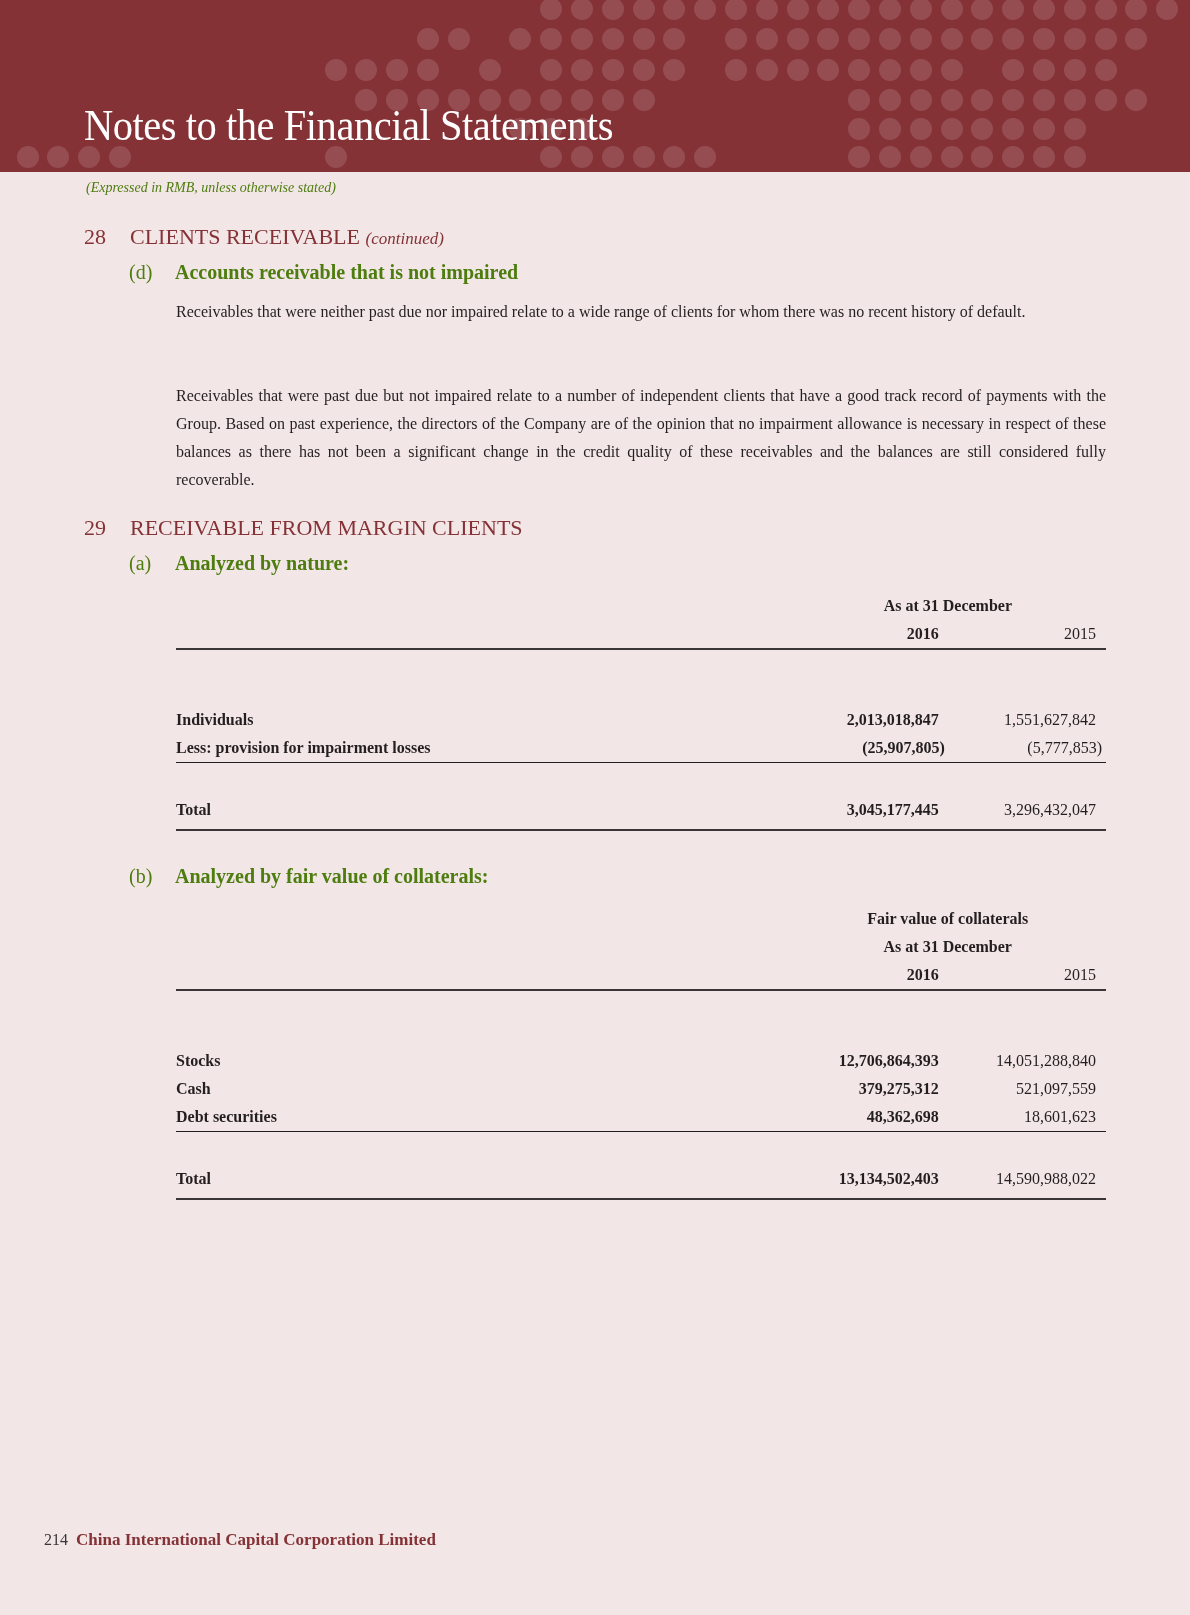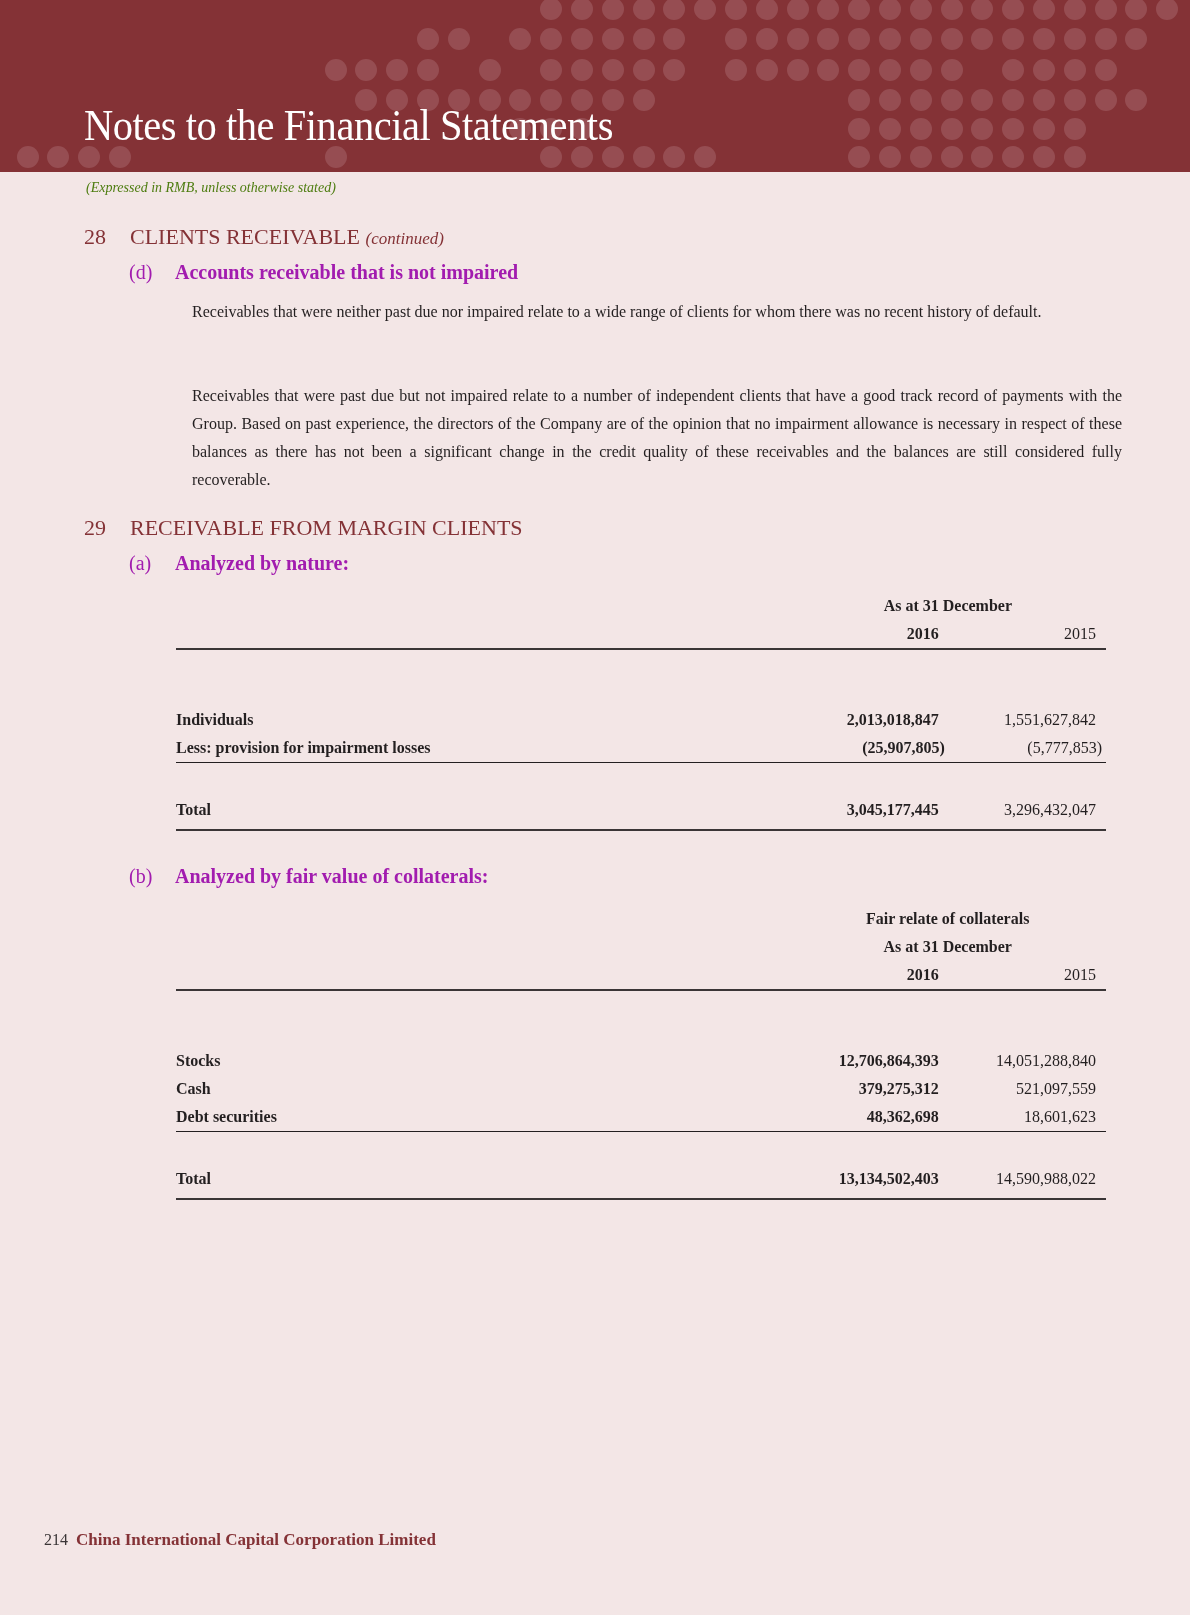--- a/index.html
+++ b/index.html
@@ -34,25 +34,25 @@
     font-style: italic; font-size: 14px; color: #4d7c0f;
   }
   .sec-head {
     position: absolute; left: 84px; color: #843236;
     font-size: 22px; font-weight: normal; margin: 0;
     text-transform: none;
   }
   .sec-head .num { display: inline-block; width: 46px; }
   .sec-head .cont { font-style: italic; font-size: 17px; }
   .sub-head {
-    position: absolute; left: 129px; font-size: 20px; font-weight: bold; margin: 0; color: #a21caf;
+    position: absolute; left: 129px; font-size: 20px; font-weight: bold; margin: 0; color: #4d7c0f;
   }
   .sub-head .letter { display: inline-block; width: 46px; font-weight: normal; }
   .para {
-    position: absolute; left: 192px; width: 930px;
+    position: absolute; left: 176px; width: 930px;
     font-size: 16px; line-height: 28px; text-align: justify; margin: 0;
     text-align-last: left;
   }
   table.fin {
     position: absolute; left: 176px; width: 930px;
     border-collapse: collapse; font-size: 16px;
   }
   table.fin td { padding: 0; height: 28px; vertical-align: middle; }
   table.fin td.lbl { width: 622px; font-weight: bold; }
   table.fin td.c16 { width: 150px; text-align: right; padding-right: 12px; font-weight: bold; }
@@ -255,21 +255,21 @@
   </table>
 
 <h3 class="sub-head" style="top:865px;">
   <span class="letter">(b)</span><span>Analyzed by fair value of collaterals:</span>
 </h3>
 
 <table class="fin" style="top:905px;">
   <tbody>
       <tr>
     <td class="lbl"></td>
-    <td colspan="2" class="colhead">Fair relate of collaterals</td>
+    <td colspan="2" class="colhead">Fair value of collaterals</td>
   </tr>
   <tr>
     <td class="lbl"></td>
     <td colspan="2" class="colhead">As at 31 December</td>
   </tr>
   <tr class="rule-thick">
     <td class="lbl"></td>
     <td class="c16 yr16">2016</td>
     <td class="c15">2015</td>
   </tr>

